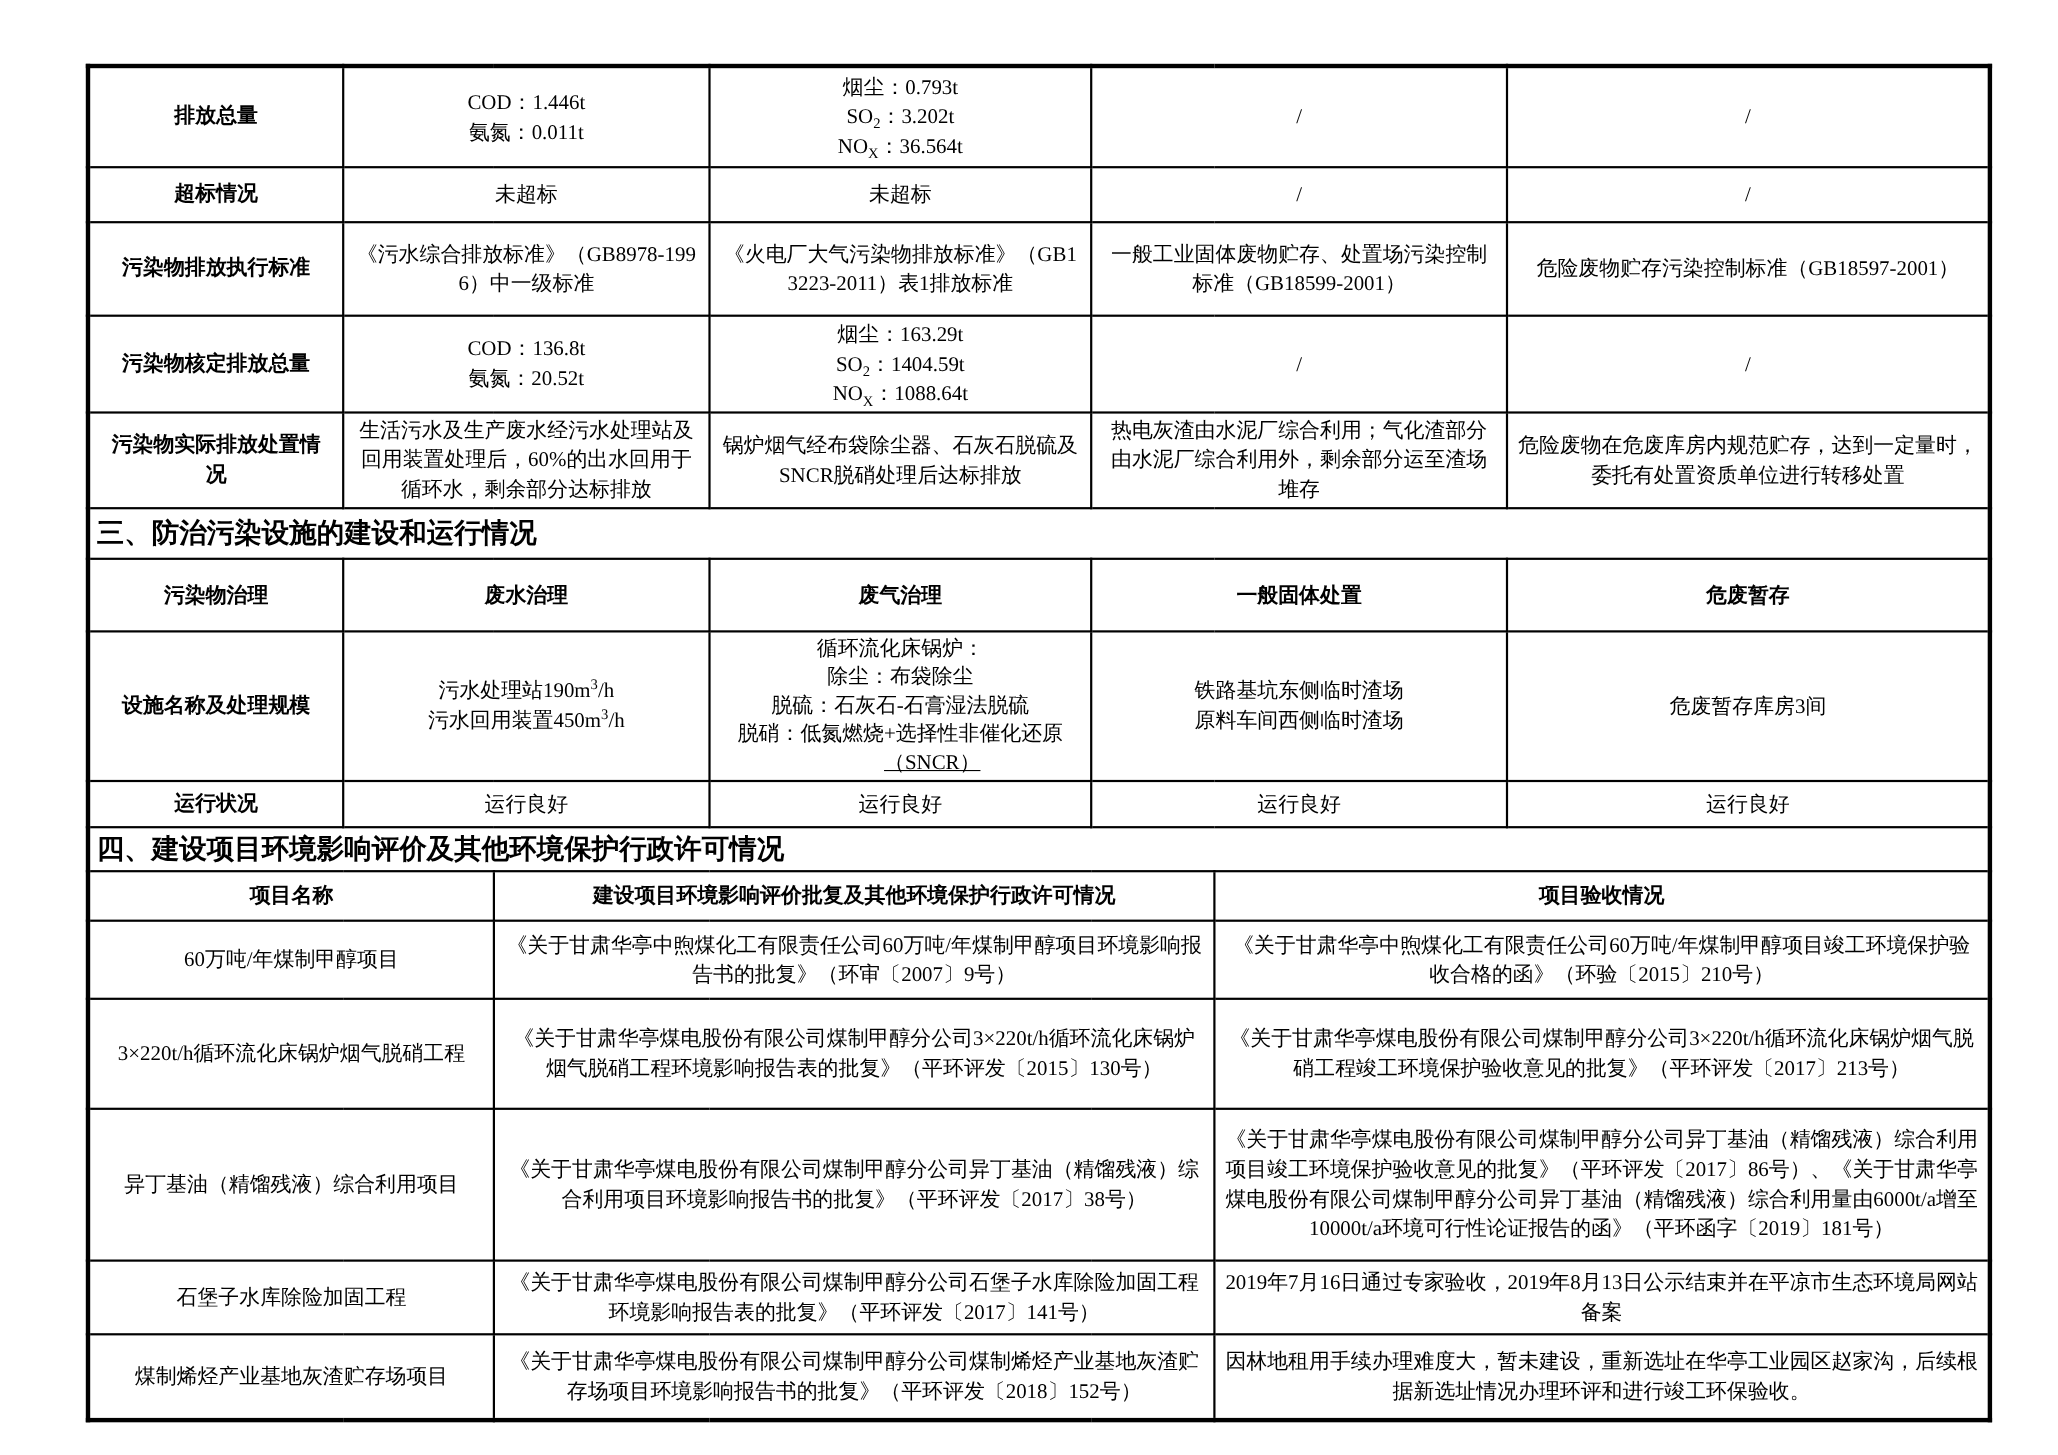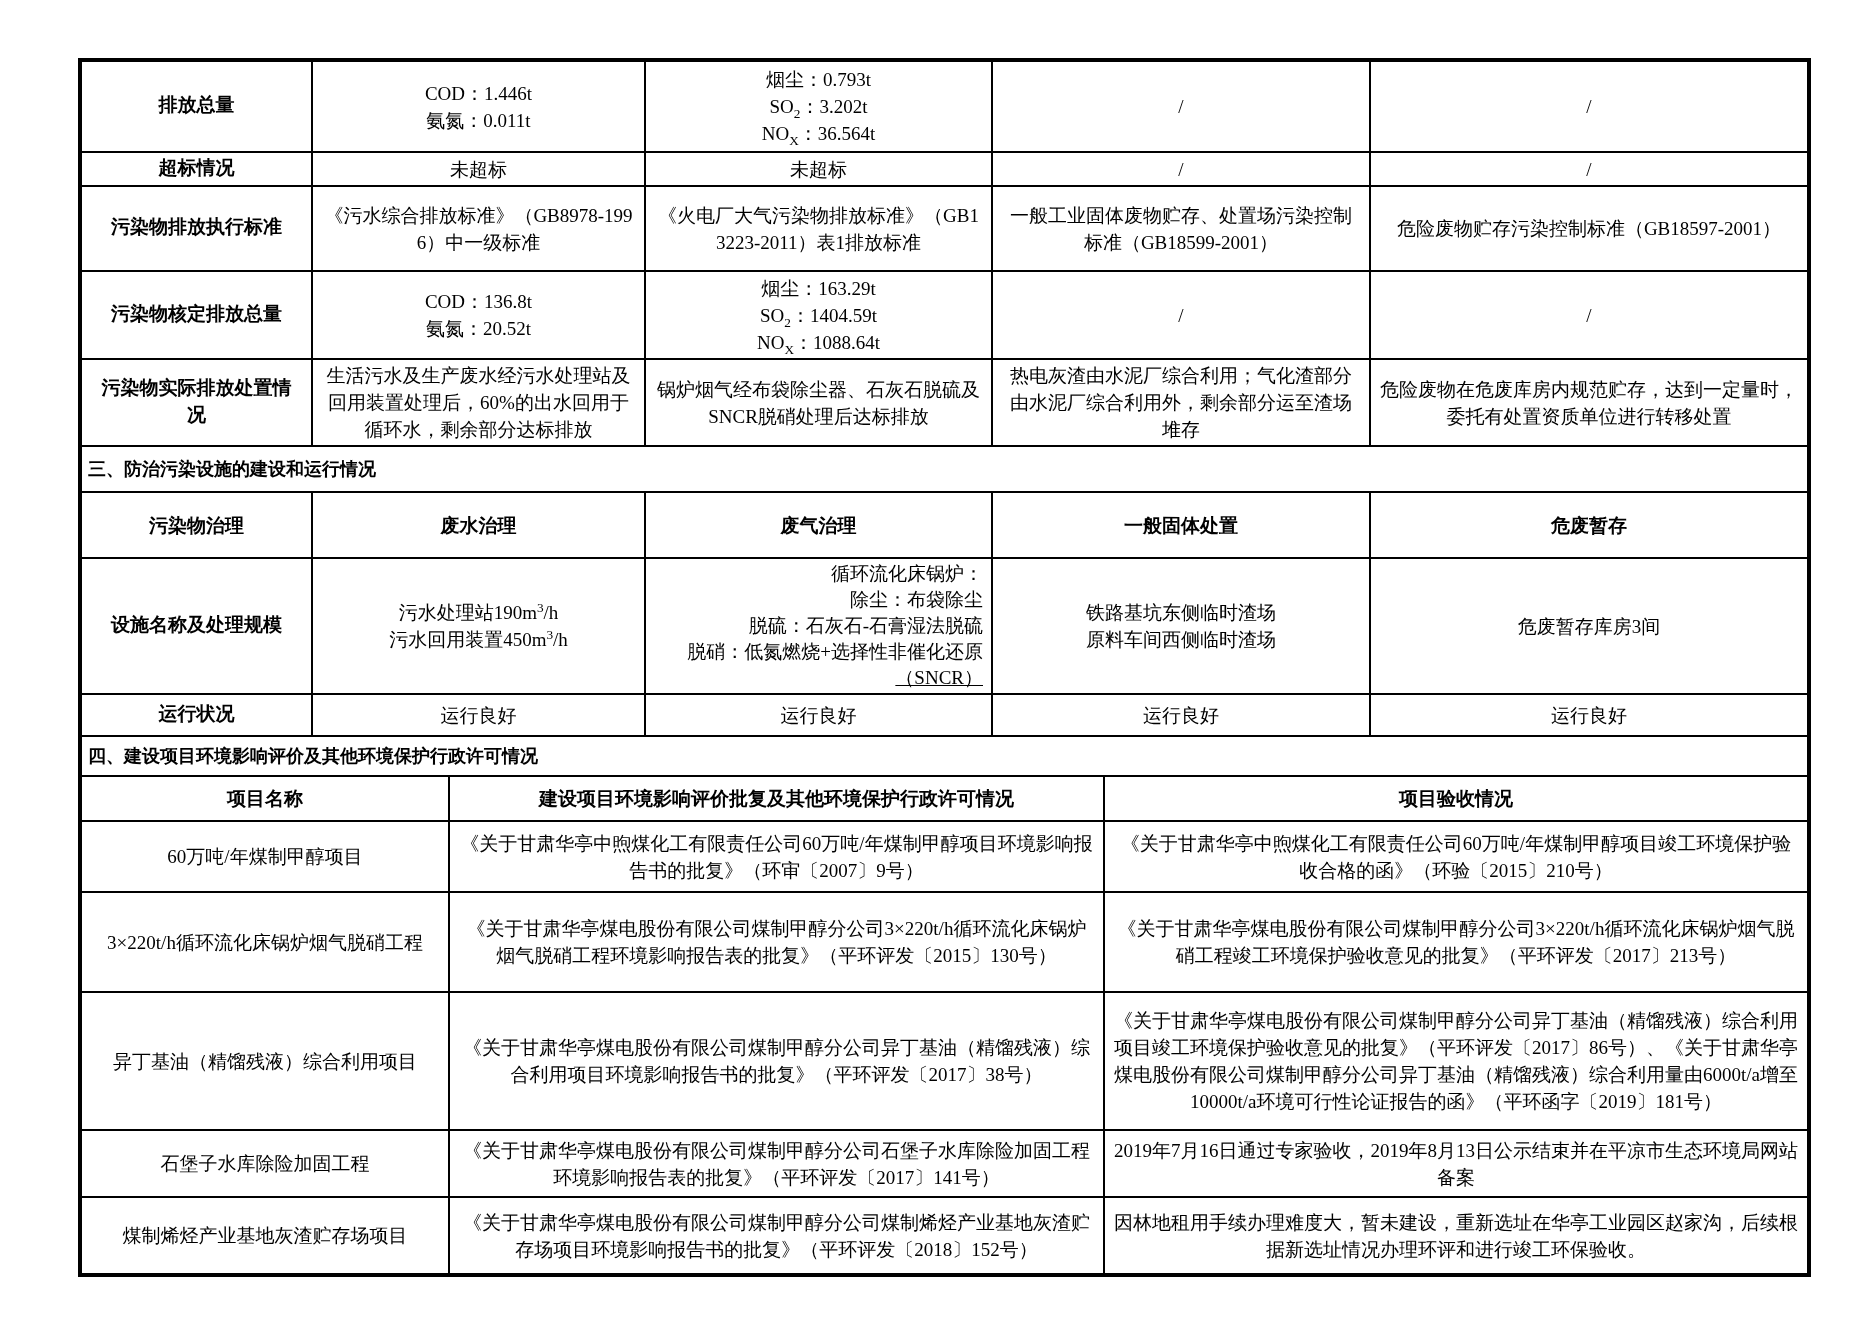--- a/index.html
+++ b/index.html
@@ -5,22 +5,22 @@
   html,body{margin:0;padding:0;background:#ffffff;}
   body{width:1871px;height:1323px;overflow:hidden;position:relative;
        font-family:"Liberation Serif","DejaVu Serif",serif;color:#000;}
   .doc{position:absolute;left:78px;top:58px;width:1729px;}
   table.grid{border-collapse:collapse;table-layout:fixed;width:1729px;
              border:4px solid #000;font-size:19px;}
   td{border:2px solid #000;text-align:center;vertical-align:middle;
      padding:2px 8px;line-height:27px;overflow:hidden;word-break:break-all;}
   td.lab{padding:2px 16px;font-weight:bold;font-family:Liberation Mono, monospace;}
   td.hdr{font-weight:bold;}
-  td.left{text-align:right;}
-  td.title-cell{text-align:left;font-weight:bold;font-size:18px;
+  td.left{text-align:center;}
+  td.title-cell{text-align:left;font-weight:bold;font-size:25px;
                 padding:2px 6px;border-left:none;border-right:none;}
   .ln{min-height:1px;}
   .ind{padding-left:58px;text-decoration:underline;}
   .tight{line-height:26px;}
   sub,sup{font-size:70%;line-height:0;}
 </style>
 </head>
 <body>
 
 <div class="doc">
@@ -50,21 +50,21 @@
         <div class="ln">NO<sub>X</sub>：36.564t</div>
       </td>
       <td colspan="2">
             <div class="ln">/</div>
           </td>
       <td>
             <div class="ln">/</div>
           </td>
     </tr>
 
-    <tr style="height:34px">
+    <tr style="height:50px">
       <td class="lab">
             <div class="ln">超标情况</div>
           </td>
       <td colspan="2">
             <div class="ln">未超标</div>
           </td>
       <td>
             <div class="ln">未超标</div>
           </td>
       <td colspan="2">

